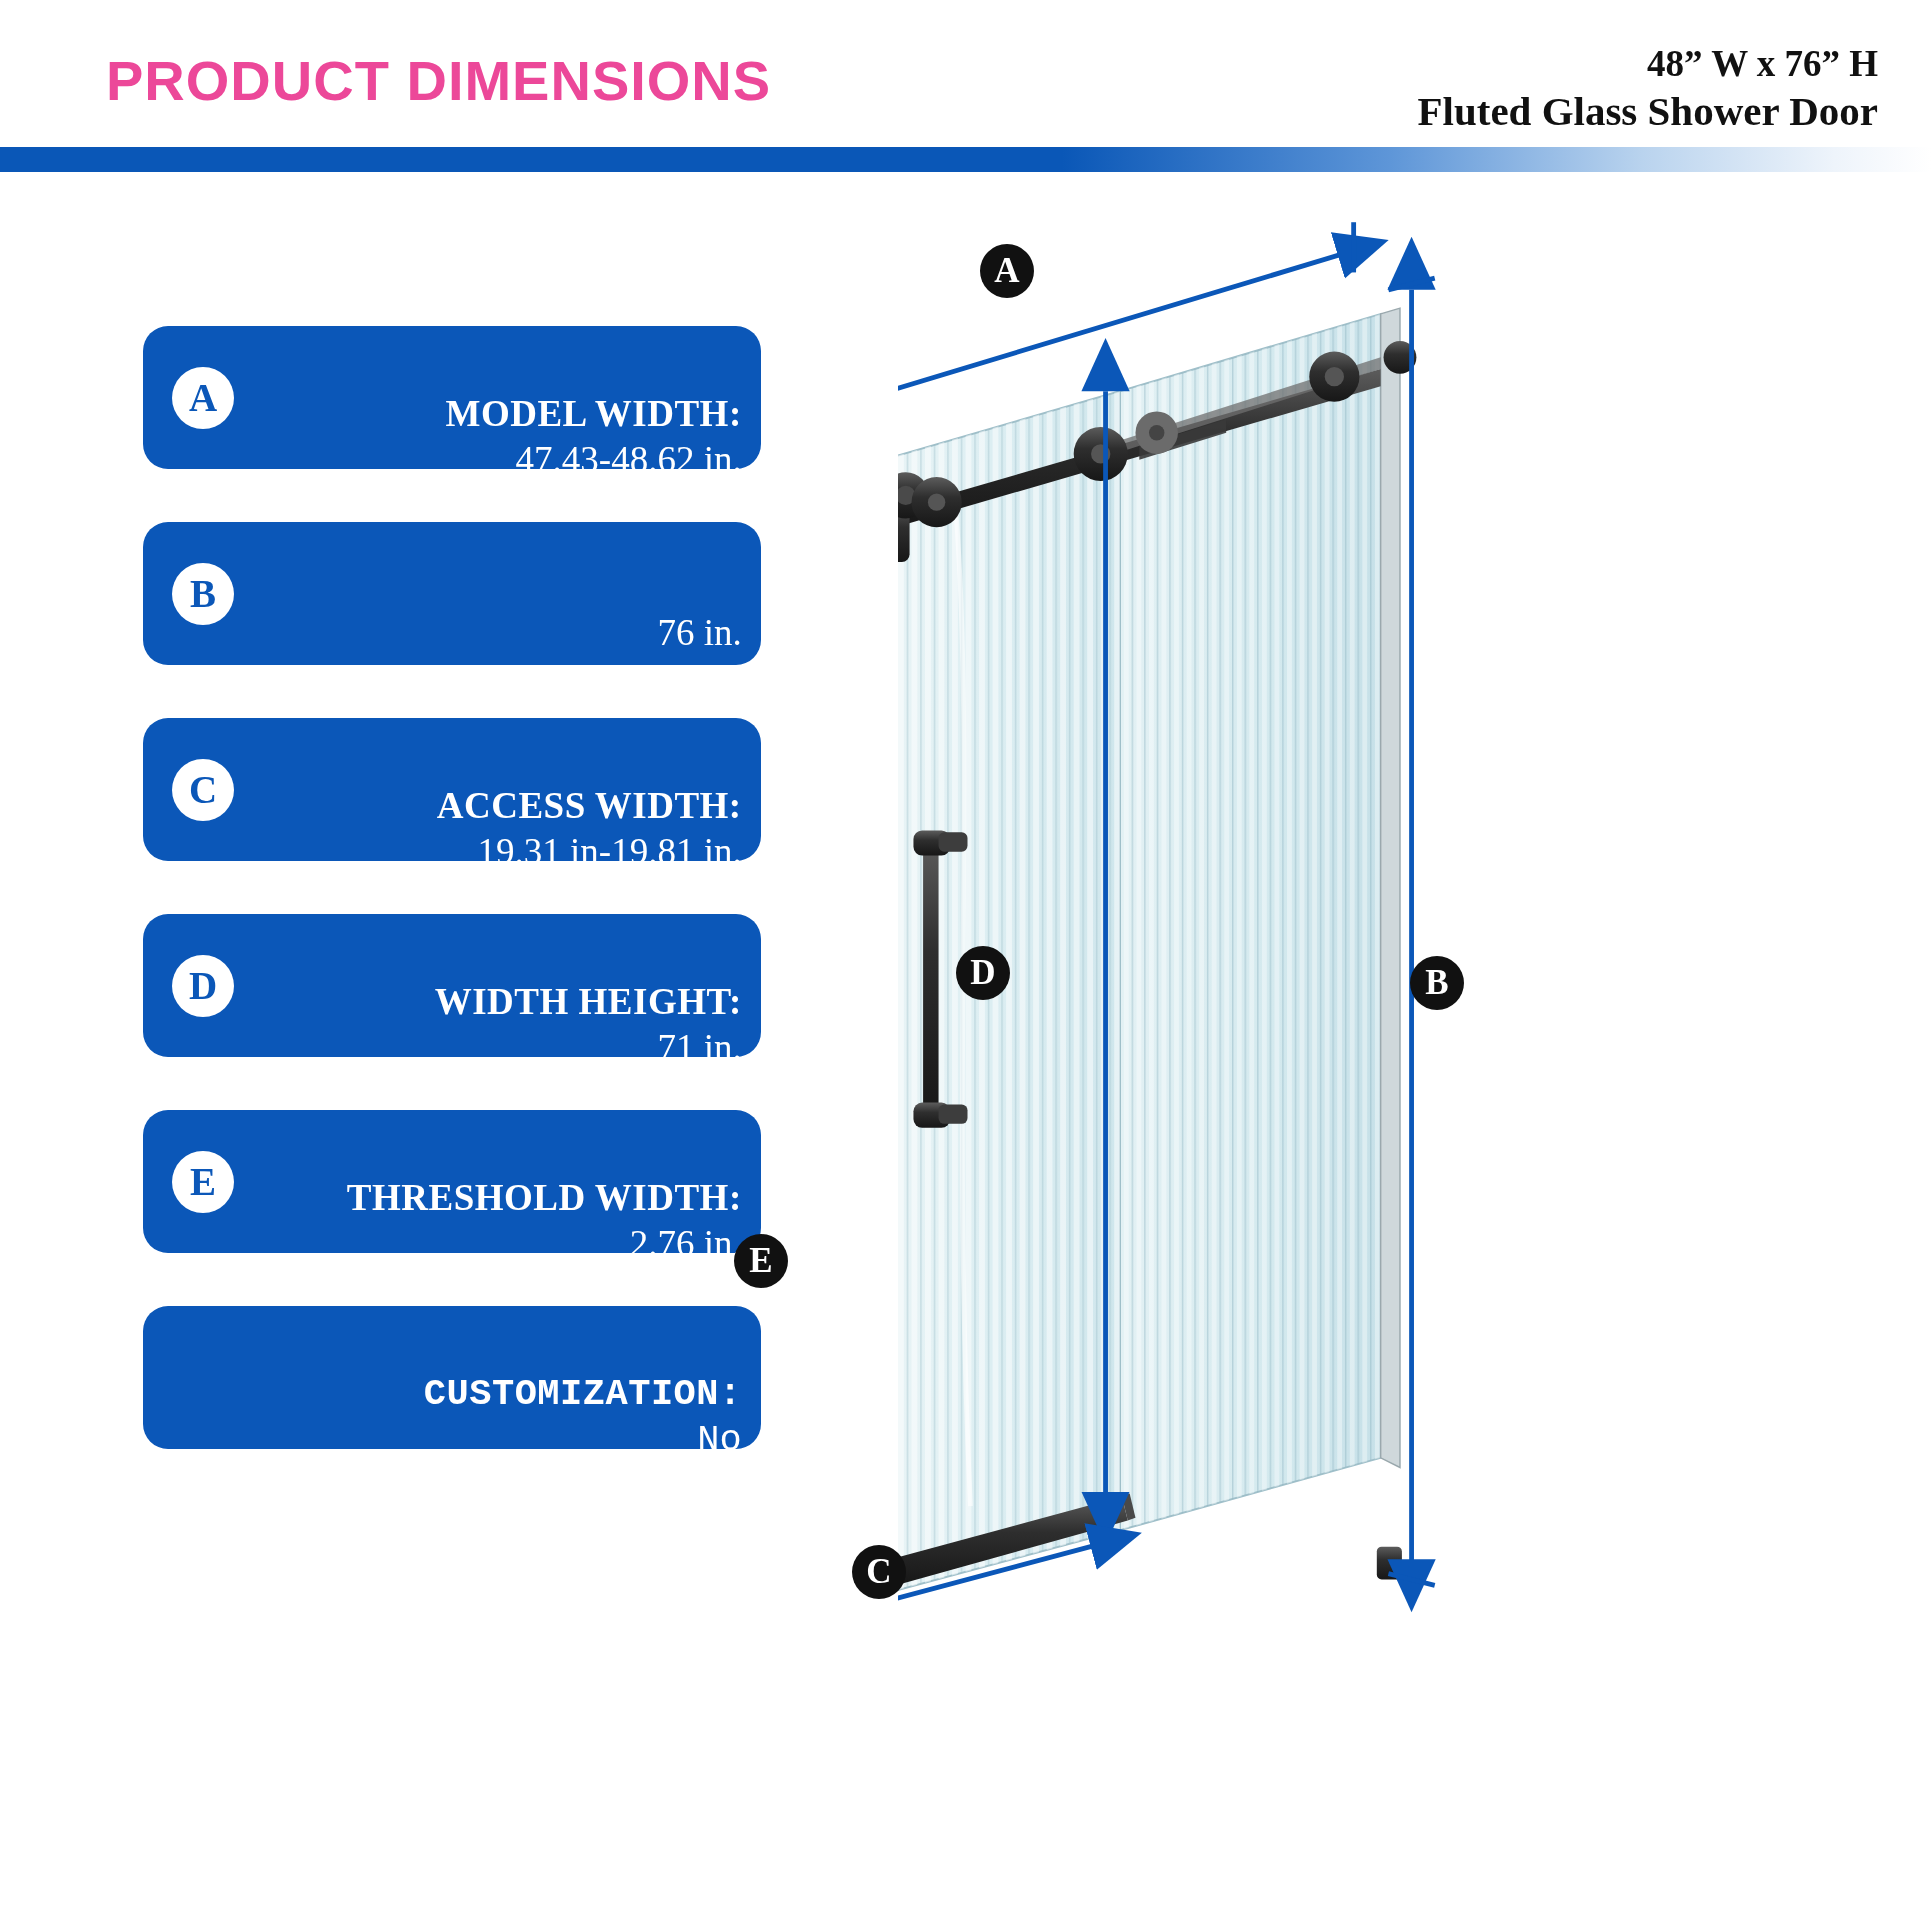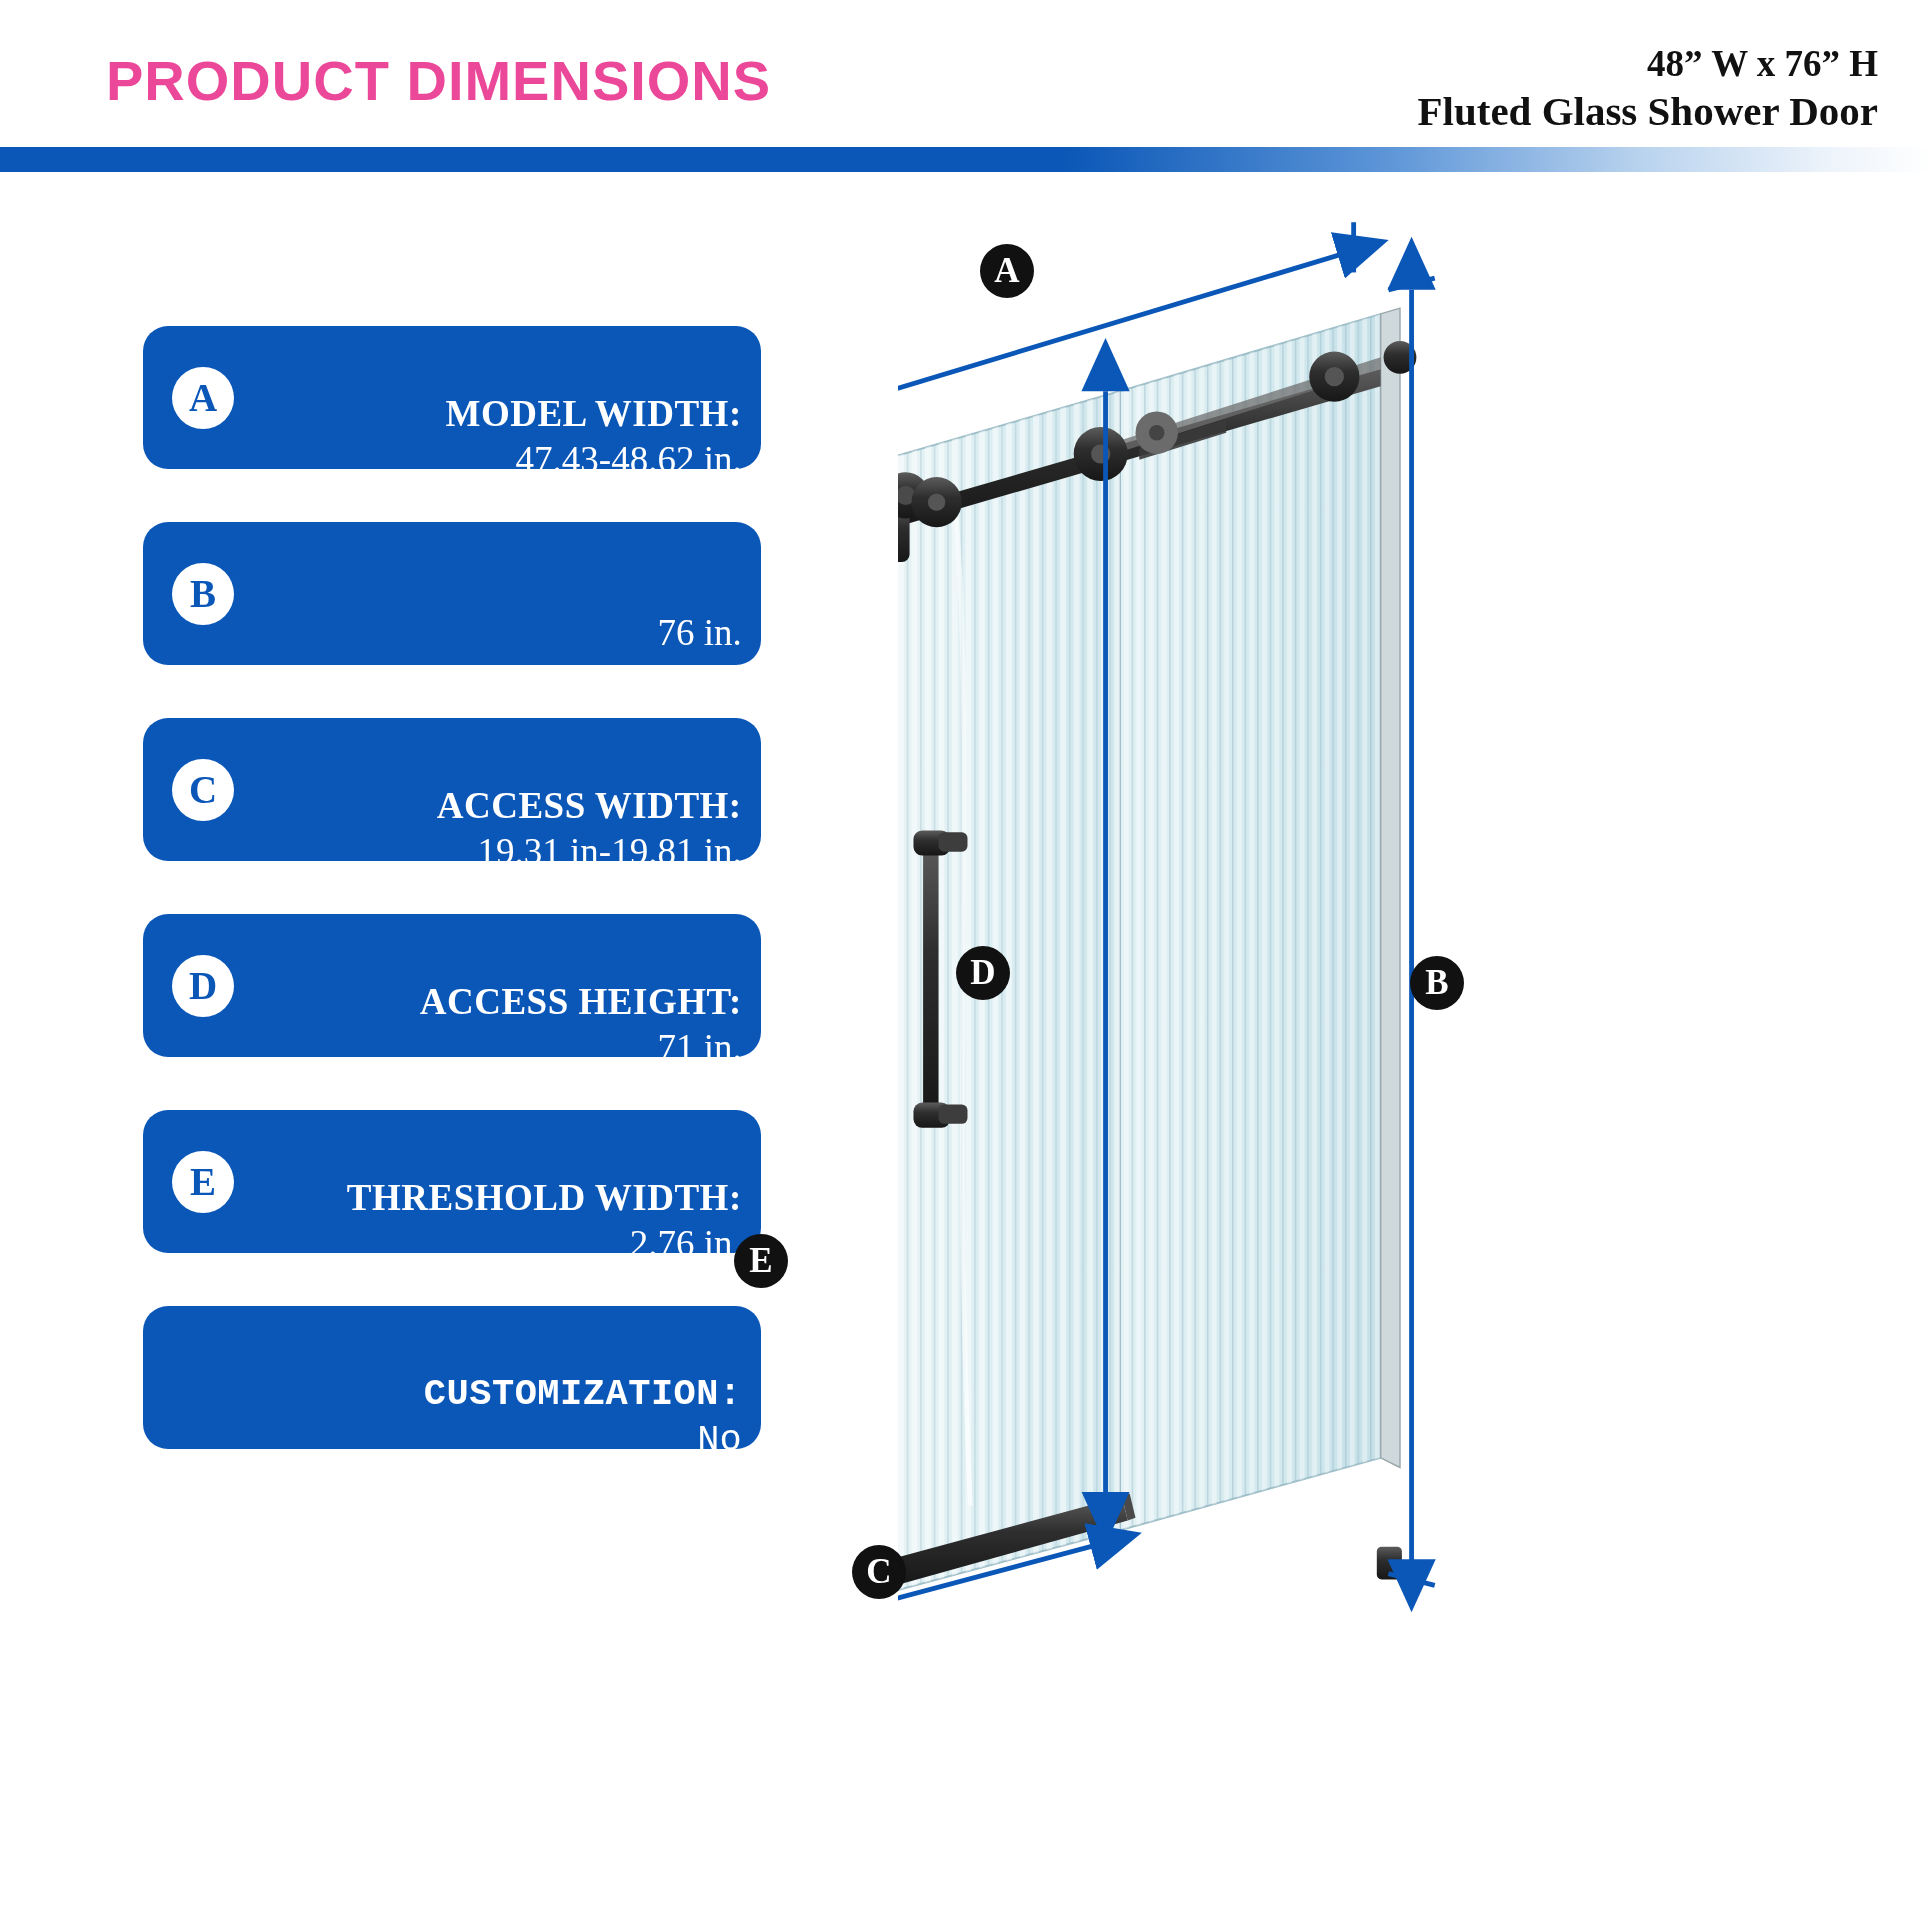--- a/index.html
+++ b/index.html
@@ -162,21 +162,21 @@
     <div class="badge">C</div>
     <div class="ctext">
       <span class="lbl">ACCESS WIDTH:</span>
       <span class="val">19.31 in-19.81 in.</span>
     </div>
   </div>
 
   <div class="card">
     <div class="badge">D</div>
     <div class="ctext">
-      <span class="lbl">ACCESS HEIGHT:</span>
+      <span class="lbl">WIDTH HEIGHT:</span>
       <span class="val">71 in.</span>
     </div>
   </div>
 
   <div class="card">
     <div class="badge">E</div>
     <div class="ctext">
       <span class="lbl">THRESHOLD WIDTH:</span>
       <span class="val">2.76 in.</span>
     </div>

